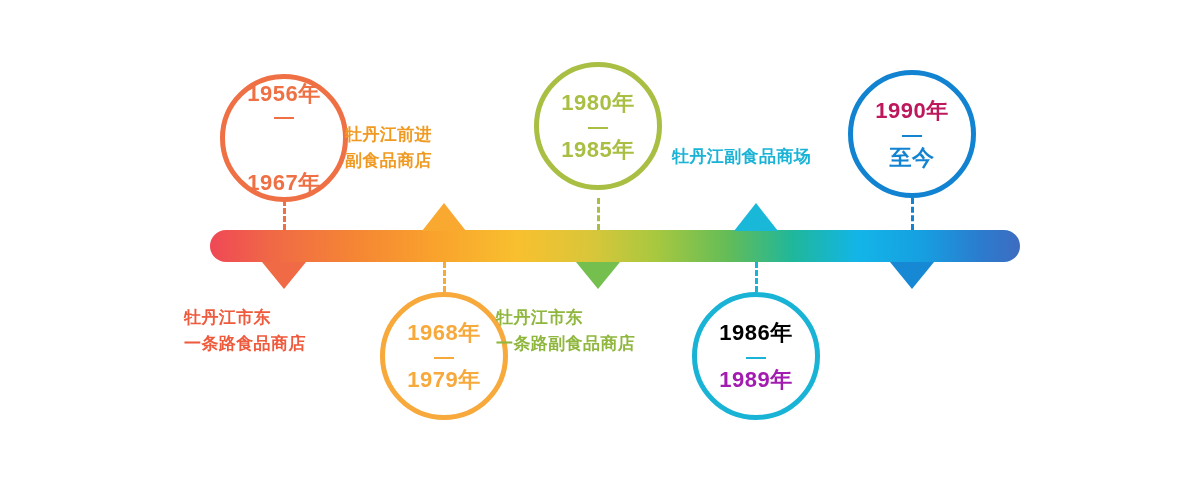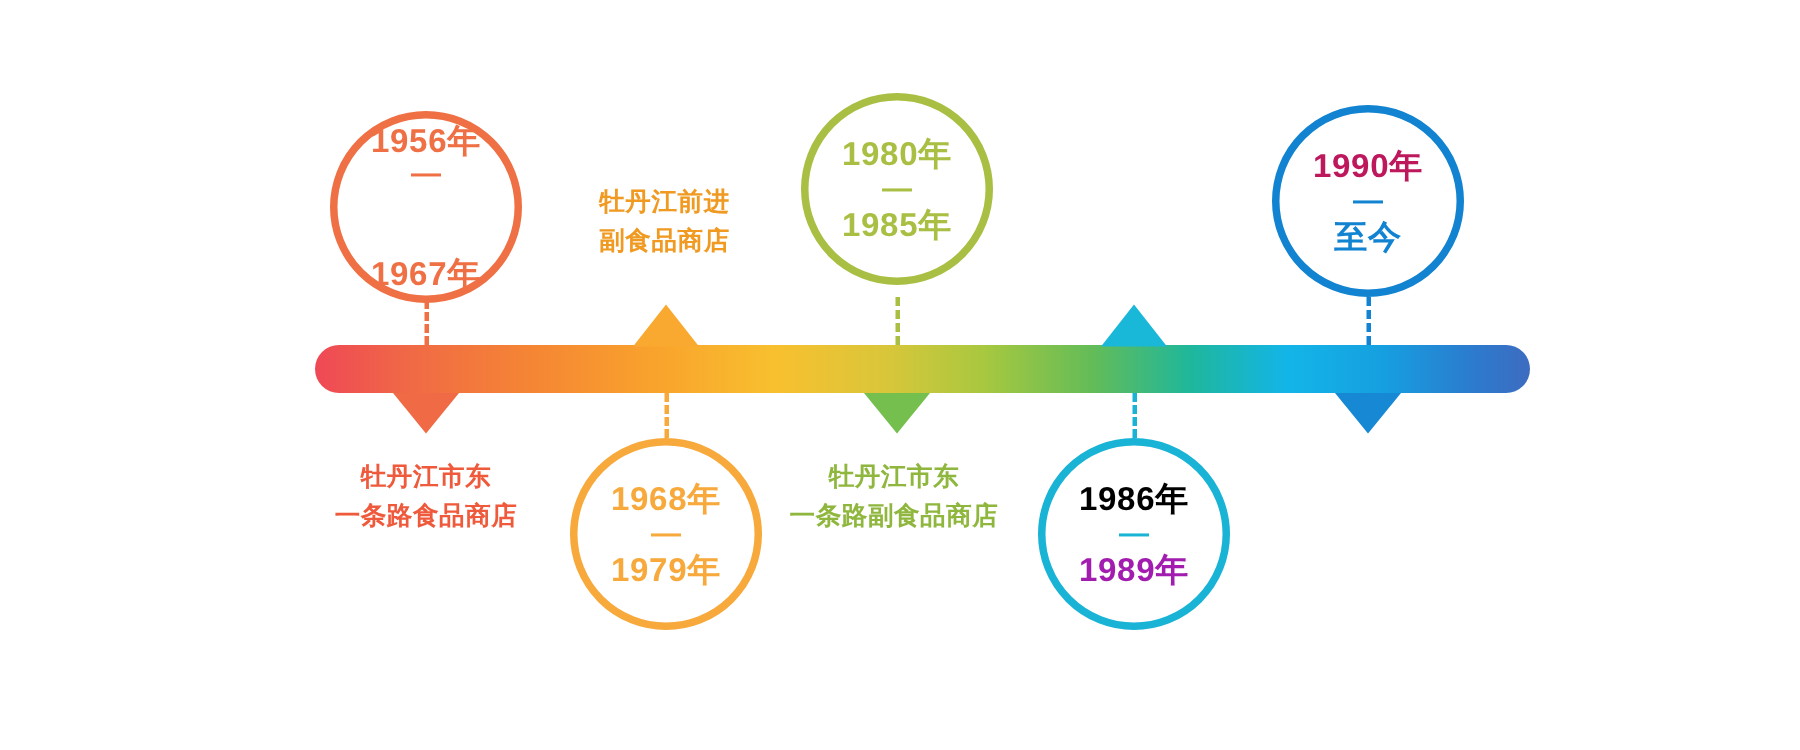--- a/index.html
+++ b/index.html
@@ -92,21 +92,20 @@
     line-height: 1.0;
     margin: 1px 0 2px 0;
   }
 
   
   .label {
     position: absolute;
     font-size: 17px;
     font-weight: bold;
     line-height: 1.55;
-    text-align: center;
     white-space: pre-line;
     letter-spacing: 0.4px;
   }
 </style>
 </head>
 <body>
 
 <div id="timeline-infographic">
 
   <div class="bar"></div>
@@ -141,20 +140,21 @@
   <div class="label" style="left:496px; top:305px; width:200px; color:#8fb73e;">牡丹江市东
 一条路副食品商店</div>
 
   <div class="tri tri-up" style="left:734px; top:203px; border-bottom:28px solid #1ab8d8;"></div>
   <div class="connector" style="left:755px; top:262px; height:30px; border-left-color:#19b3d6;"></div>
   <div class="circle" style="left:692px; top:292px; border-color:#19b3d6;">
     <span class="yr" style="color:#000000;">1986年</span>
     <span class="sep" style="color:#19b3d6;">—</span>
     <span class="yr" style="color:#a21caf;">1989年</span>
   </div>
+  <div class="label" style="left:672px; top:144px; width:166px; color:#19b3d6;">牡丹江副食品商场</div>
 
   <div class="circle" style="left:848px; top:70px; border-color:#1283d1;">
     <span class="yr" style="color:#be185d;">1990年</span>
     <span class="sep" style="color:#1283d1;">—</span>
     <span class="yr" style="color:#1283d1;text-align:right;">至今</span>
   </div>
   <div class="connector" style="left:911px; top:198px; height:32px; border-left-color:#1283d1;"></div>
   <div class="tri tri-down" style="left:890px; top:262px; border-top:27px solid #1788d4;"></div>
 
 </div>

